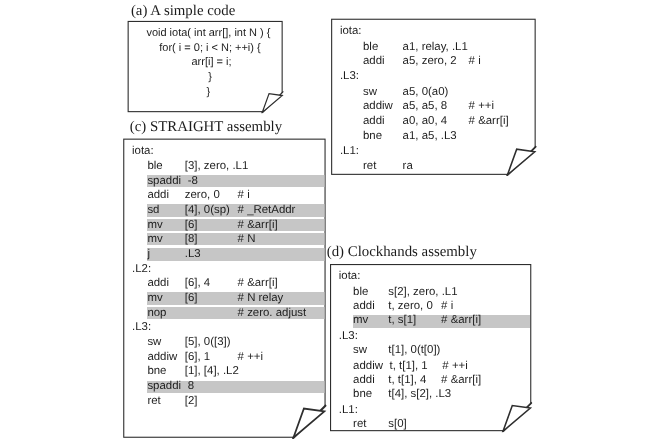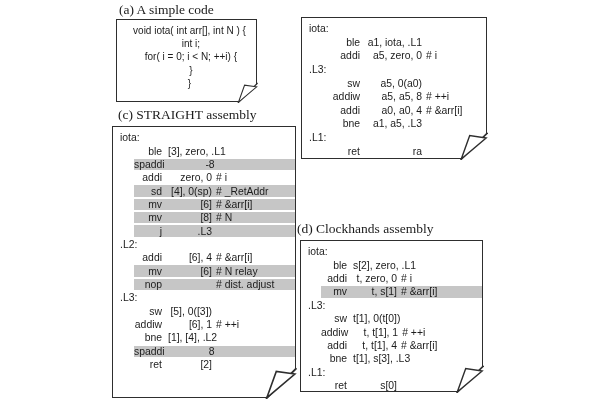--- a/index.html
+++ b/index.html
@@ -40,21 +40,20 @@
   }
   .code .cline { height: 13.2px; }
 
   
   .rows { padding-top: 4px; font-size: 10.4px; }
   .row {
     display: flex;
     align-items: center;
     box-sizing: border-box;
     white-space: nowrap;
-    text-align: right;
   }
   .panel-b .row { height: 13.6px; }
   .panel-c .row { height: 13.35px; }
   .panel-d .row { height: 13.4px; }
   .row.lbl { padding-left: 7px; }
   .row.inst { padding-left: 28px; }
   .panel-c .row.inst { padding-left: 21px; }
   .panel-d .row.inst { padding-left: 20px; }
   .op   { display: inline-block; min-width: 30px; margin-right: 6px; }
   .panel-c .op { min-width: 28px; }
@@ -69,38 +68,38 @@
     padding-bottom: 1px;
   }
 </style>
 </head>
 <body>
 
 <div id="fig" style="--hl: #c6c6c6; --line: #2e2e2e; --ink: #1c1c1c;">
 
   <div class="caption" style="left:119px; top:2px;">(a) A simple code</div>
   <div class="box panel-a" style="left:116px; top:19px; width:141px; height:83px;">
-    <div class="code"><div class="cline">void iota( int arr[], int N ) {</div><div class="cline"> int i;</div><div class="cline"> for( i = 0; i &lt; N; ++i) {</div><div class="cline"> }</div><div class="cline">}</div></div>
+    <div class="code"><div class="cline">void iota( int arr[], int N ) {</div><div class="cline"> for( i = 0; i &lt; N; ++i) {</div><div class="cline">  arr[i] = i;</div><div class="cline"> }</div><div class="cline">}</div></div>
     <svg class="fold" width="22" height="22" viewBox="0 0 32 32">
       <polygon points="3,32 32,3 32,32" fill="#ffffff"></polygon>
       <path d="M3,31.5 L31.5,3" stroke="#2e2e2e" stroke-width="1.8" fill="none"></path>
       <path d="M3.5,31 L12.5,6 L30,8.5 Z" fill="#ffffff" stroke="#2e2e2e" stroke-width="1.6"></path>
     </svg>
   </div>
 
   <div class="box panel-b" style="left:301px; top:17px; width:186px; height:142px;">
     <div class="rows">
         <div class="row lbl">iota:</div>
         <div class="row inst">
           <span class="op">ble</span>
-          <span class="args">a1, iota, .L1</span>
-        </div>
-        <div class="row inst">
-          <span class="op">addi</span>
-          <span class="args">a5, zero, 0</span>
+          <span class="args">a1, relay, .L1</span>
+        </div>
+        <div class="row inst">
+          <span class="op">addi</span>
+          <span class="args">a5, zero, 2</span>
           <span class="comment"># i</span>
         </div>
         <div class="row lbl">.L3:</div>
         <div class="row inst">
           <span class="op">sw</span>
           <span class="args">a5, 0(a0)</span>
         </div>
         <div class="row inst">
           <span class="op">addiw</span>
           <span class="args">a5, a5, 8</span>
@@ -171,21 +170,21 @@
           <span class="comment"># &amp;arr[i]</span>
         </div>
         <div class="row inst hl">
           <span class="op">mv</span>
           <span class="args">[6]</span>
           <span class="comment"># N relay</span>
         </div>
         <div class="row inst hl">
           <span class="op">nop</span>
           <span class="args"></span>
-          <span class="comment"># dist. adjust</span>
+          <span class="comment"># zero. adjust</span>
         </div>
         <div class="row lbl">.L3:</div>
         <div class="row inst">
           <span class="op">sw</span>
           <span class="args">[5], 0([3])</span>
         </div>
         <div class="row inst">
           <span class="op">addiw</span>
           <span class="args">[6], 1</span>
           <span class="comment"># ++i</span>
@@ -238,21 +237,21 @@
           <span class="args">t, t[1], 1</span>
           <span class="comment"># ++i</span>
         </div>
         <div class="row inst">
           <span class="op">addi</span>
           <span class="args">t, t[1], 4</span>
           <span class="comment"># &amp;arr[i]</span>
         </div>
         <div class="row inst">
           <span class="op">bne</span>
-          <span class="args">t[1], s[3], .L3</span>
+          <span class="args">t[4], s[2], .L3</span>
         </div>
         <div class="row lbl">.L1:</div>
         <div class="row inst">
           <span class="op">ret</span>
           <span class="args">s[0]</span>
         </div>
       </div>
     <svg class="fold" width="30" height="30" viewBox="0 0 32 32">
       <polygon points="3,32 32,3 32,32" fill="#ffffff"></polygon>
       <path d="M3,31.5 L31.5,3" stroke="#2e2e2e" stroke-width="1.8" fill="none"></path>

